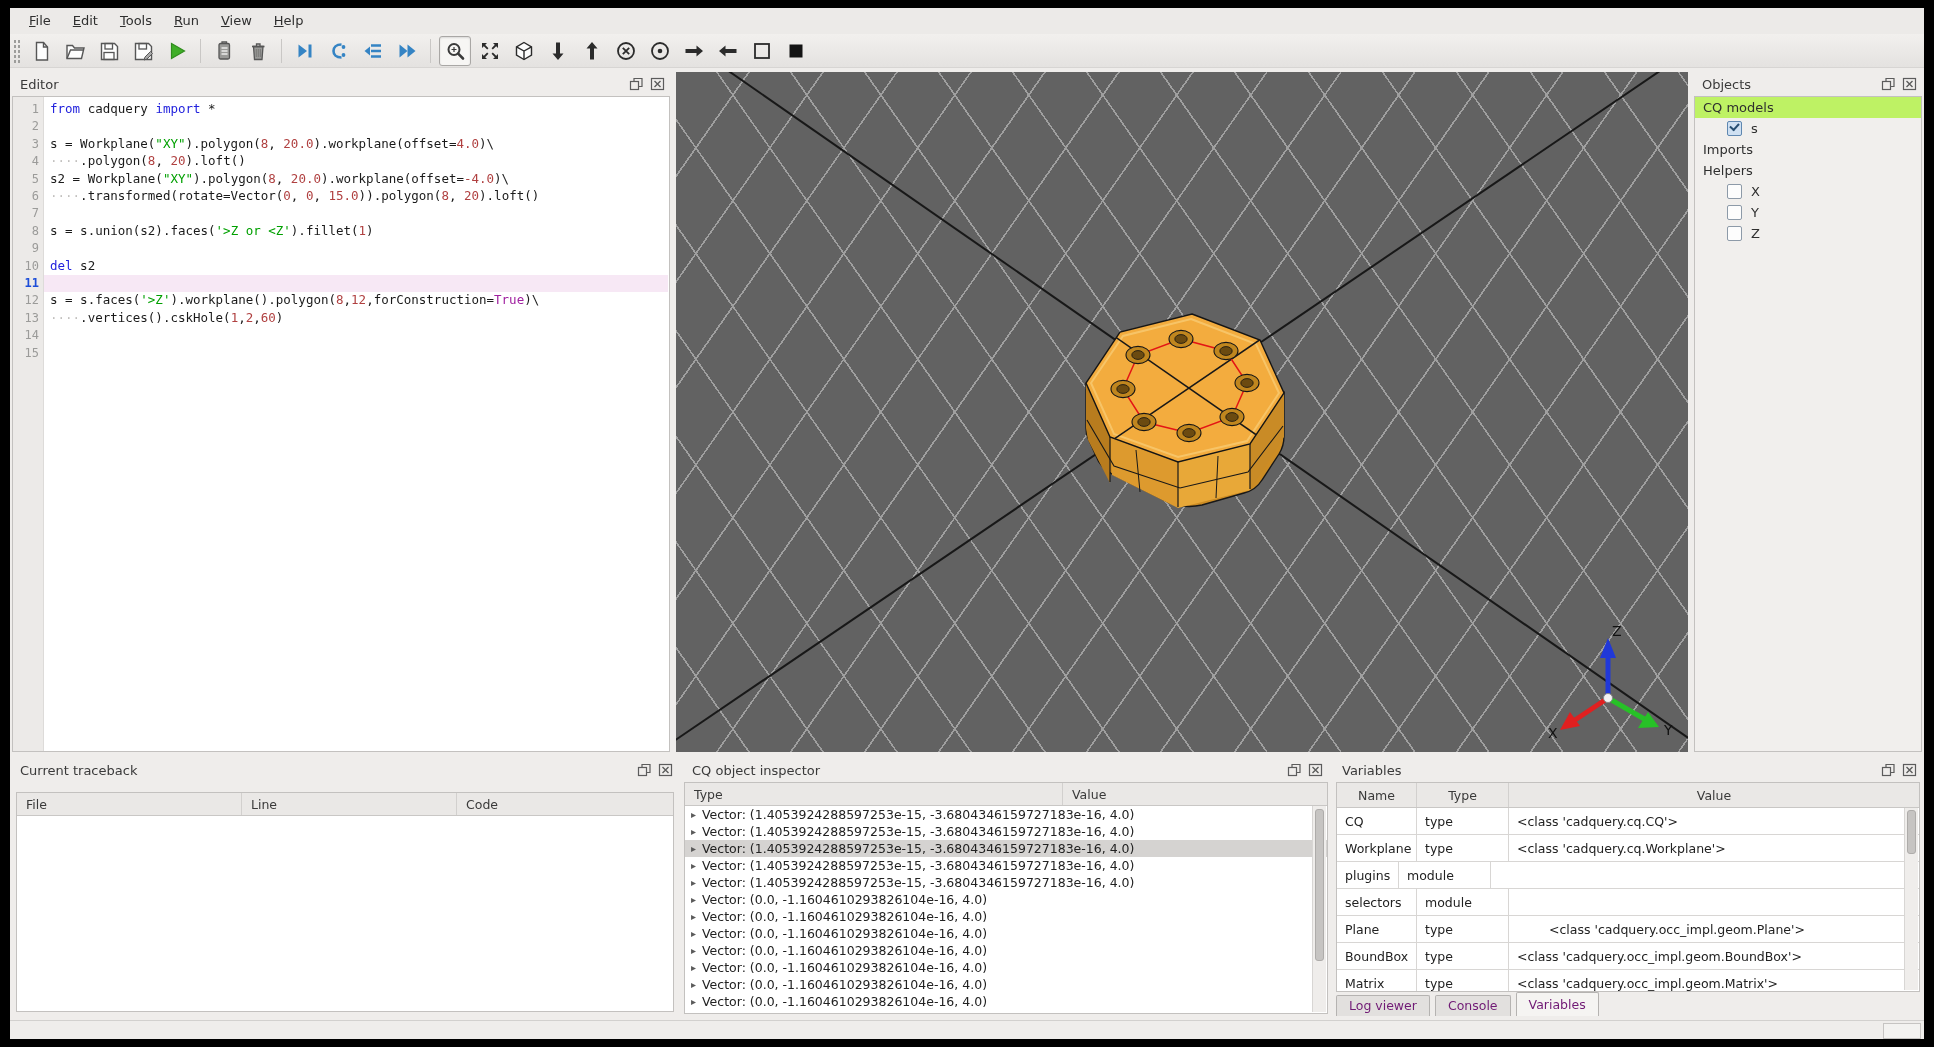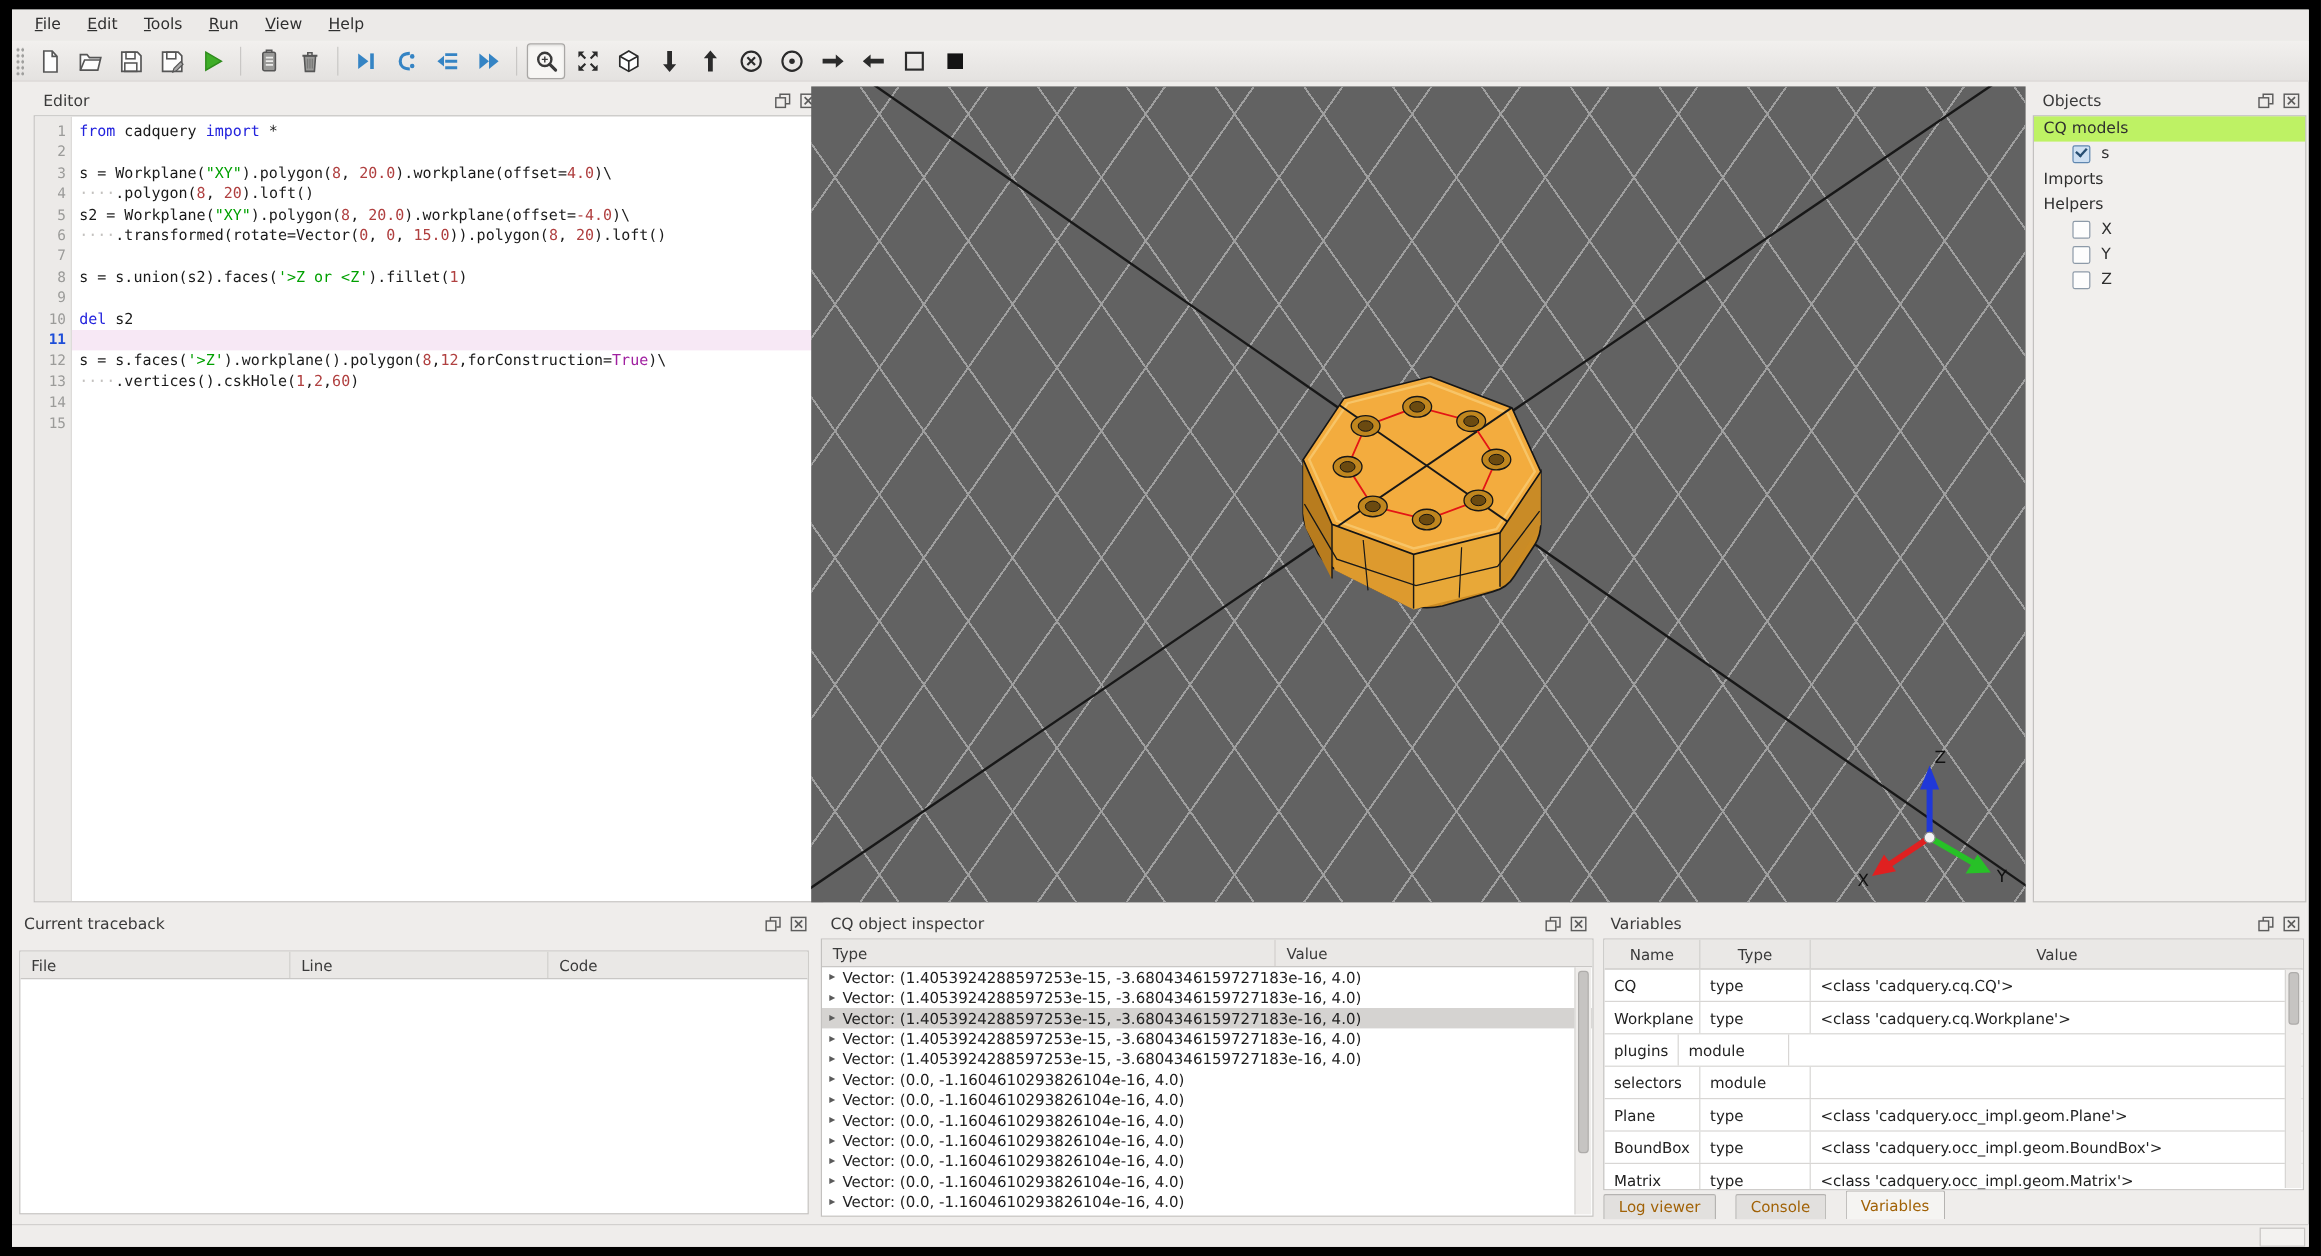--- a/index.html
+++ b/index.html
@@ -68,21 +68,21 @@
   .vscroll{position:absolute;top:23px;bottom:1px;right:1px;width:13px;background:#efedeb;border-left:1px solid #d8d6d4;}
   .vthumb{position:absolute;left:2px;right:2px;background:#c6c4c2;border:1px solid #aeacaa;border-radius:3px;}
 
   
   .var-row{display:flex;height:26px;border-bottom:1px solid #d8d6d4;font-size:12.5px;color:#222;align-items:center;}
   .var-cell{padding-left:8px;box-sizing:border-box;border-right:1px solid #d8d6d4;height:100%;display:flex;align-items:center;white-space:nowrap;overflow:hidden;}
   .vh-center{justify-content:center;padding-left:0;}
 
   
   #var-tabs{position:absolute;left:0;bottom:0;height:24px;right:0;display:flex;align-items:flex-end;padding-left:2px;background:#efedeb;}
-  .tab{height:20px;line-height:20px;padding:0 12px;font-size:12.5px;color:#a16207;background:#e2e0de;border:1px solid #b5b3b1;border-bottom:none;margin-right:16px;border-radius:2px 2px 0 0;}
+  .tab{height:20px;line-height:20px;padding:0 12px;font-size:12.5px;color:#701a75;background:#e2e0de;border:1px solid #b5b3b1;border-bottom:none;margin-right:5px;border-radius:2px 2px 0 0;}
   .tab.active{background:#f5f4f2;height:23px;line-height:23px;}
 
   
   #statusbar{position:absolute;left:0;top:1012px;width:100%;height:19px;background:#efedeb;border-top:1px solid #d2d0ce;box-sizing:border-box;}
   #grip{position:absolute;right:3px;top:2px;width:36px;height:14px;background:#f3f2f0;border:1px solid #c6c4c2;}
 </style>
 </head>
 <body>
 
 <div id="window">
@@ -228,21 +228,21 @@
           <rect x="4" y="4" width="14" height="14" fill="none" stroke="#2b2b2b" stroke-width="1.8"></rect>
         </svg>
       </div>
       <div class="tb-btn">
         <svg width="22" height="22" viewBox="0 0 22 22">
           <rect x="4.5" y="4.5" width="13" height="13" fill="#141414"></rect>
         </svg>
       </div>
     </div>
 
-  <div class="panel" style="left:18px;top:64px;width:658px;height:680px;">
+  <div class="panel" style="left:2px;top:64px;width:658px;height:680px;">
     <div class="panel-titlebar">
       <span class="panel-title">Editor</span>
       <span class="pt-btns">
           <span class="pt-btn">
             <svg width="15" height="14" viewBox="0 0 15 14">
               <rect x="1.5" y="4.5" width="8" height="8" fill="none" stroke="#5c5c5c" stroke-width="1.2"></rect>
               <path d="M5 4.5V1.5h8v8h-3" fill="none" stroke="#5c5c5c" stroke-width="1.2"></path>
             </svg>
           </span>
           <span class="pt-btn">
@@ -576,21 +576,21 @@
             <div class="var-cell" style="width: 62px;">plugins</div>
             <div class="var-cell" style="width: 92px;">module</div>
           </div>
           <div class="var-row">
             <div class="var-cell" style="width: 80px;">selectors</div>
             <div class="var-cell" style="width: 92px;">module</div>
           </div>
           <div class="var-row">
             <div class="var-cell" style="width: 80px;">Plane</div>
             <div class="var-cell" style="width: 92px;">type</div>
-            <div class="var-cell" style="flex: 1 1 0%; border-right: none;">&lt;class 'cadquery.occ_impl.geom.Plane'&gt;</div>
+            <div class="var-cell" style="flex: 1 1 0%; border-right: none; margin-left: 32px;">&lt;class 'cadquery.occ_impl.geom.Plane'&gt;</div>
           </div>
           <div class="var-row">
             <div class="var-cell" style="width: 80px;">BoundBox</div>
             <div class="var-cell" style="width: 92px;">type</div>
             <div class="var-cell" style="flex: 1 1 0%; border-right: none;">&lt;class 'cadquery.occ_impl.geom.BoundBox'&gt;</div>
           </div>
           <div class="var-row">
             <div class="var-cell" style="width: 80px;">Matrix</div>
             <div class="var-cell" style="width: 92px;">type</div>
             <div class="var-cell" style="flex: 1 1 0%; border-right: none;">&lt;class 'cadquery.occ_impl.geom.Matrix'&gt;</div>

